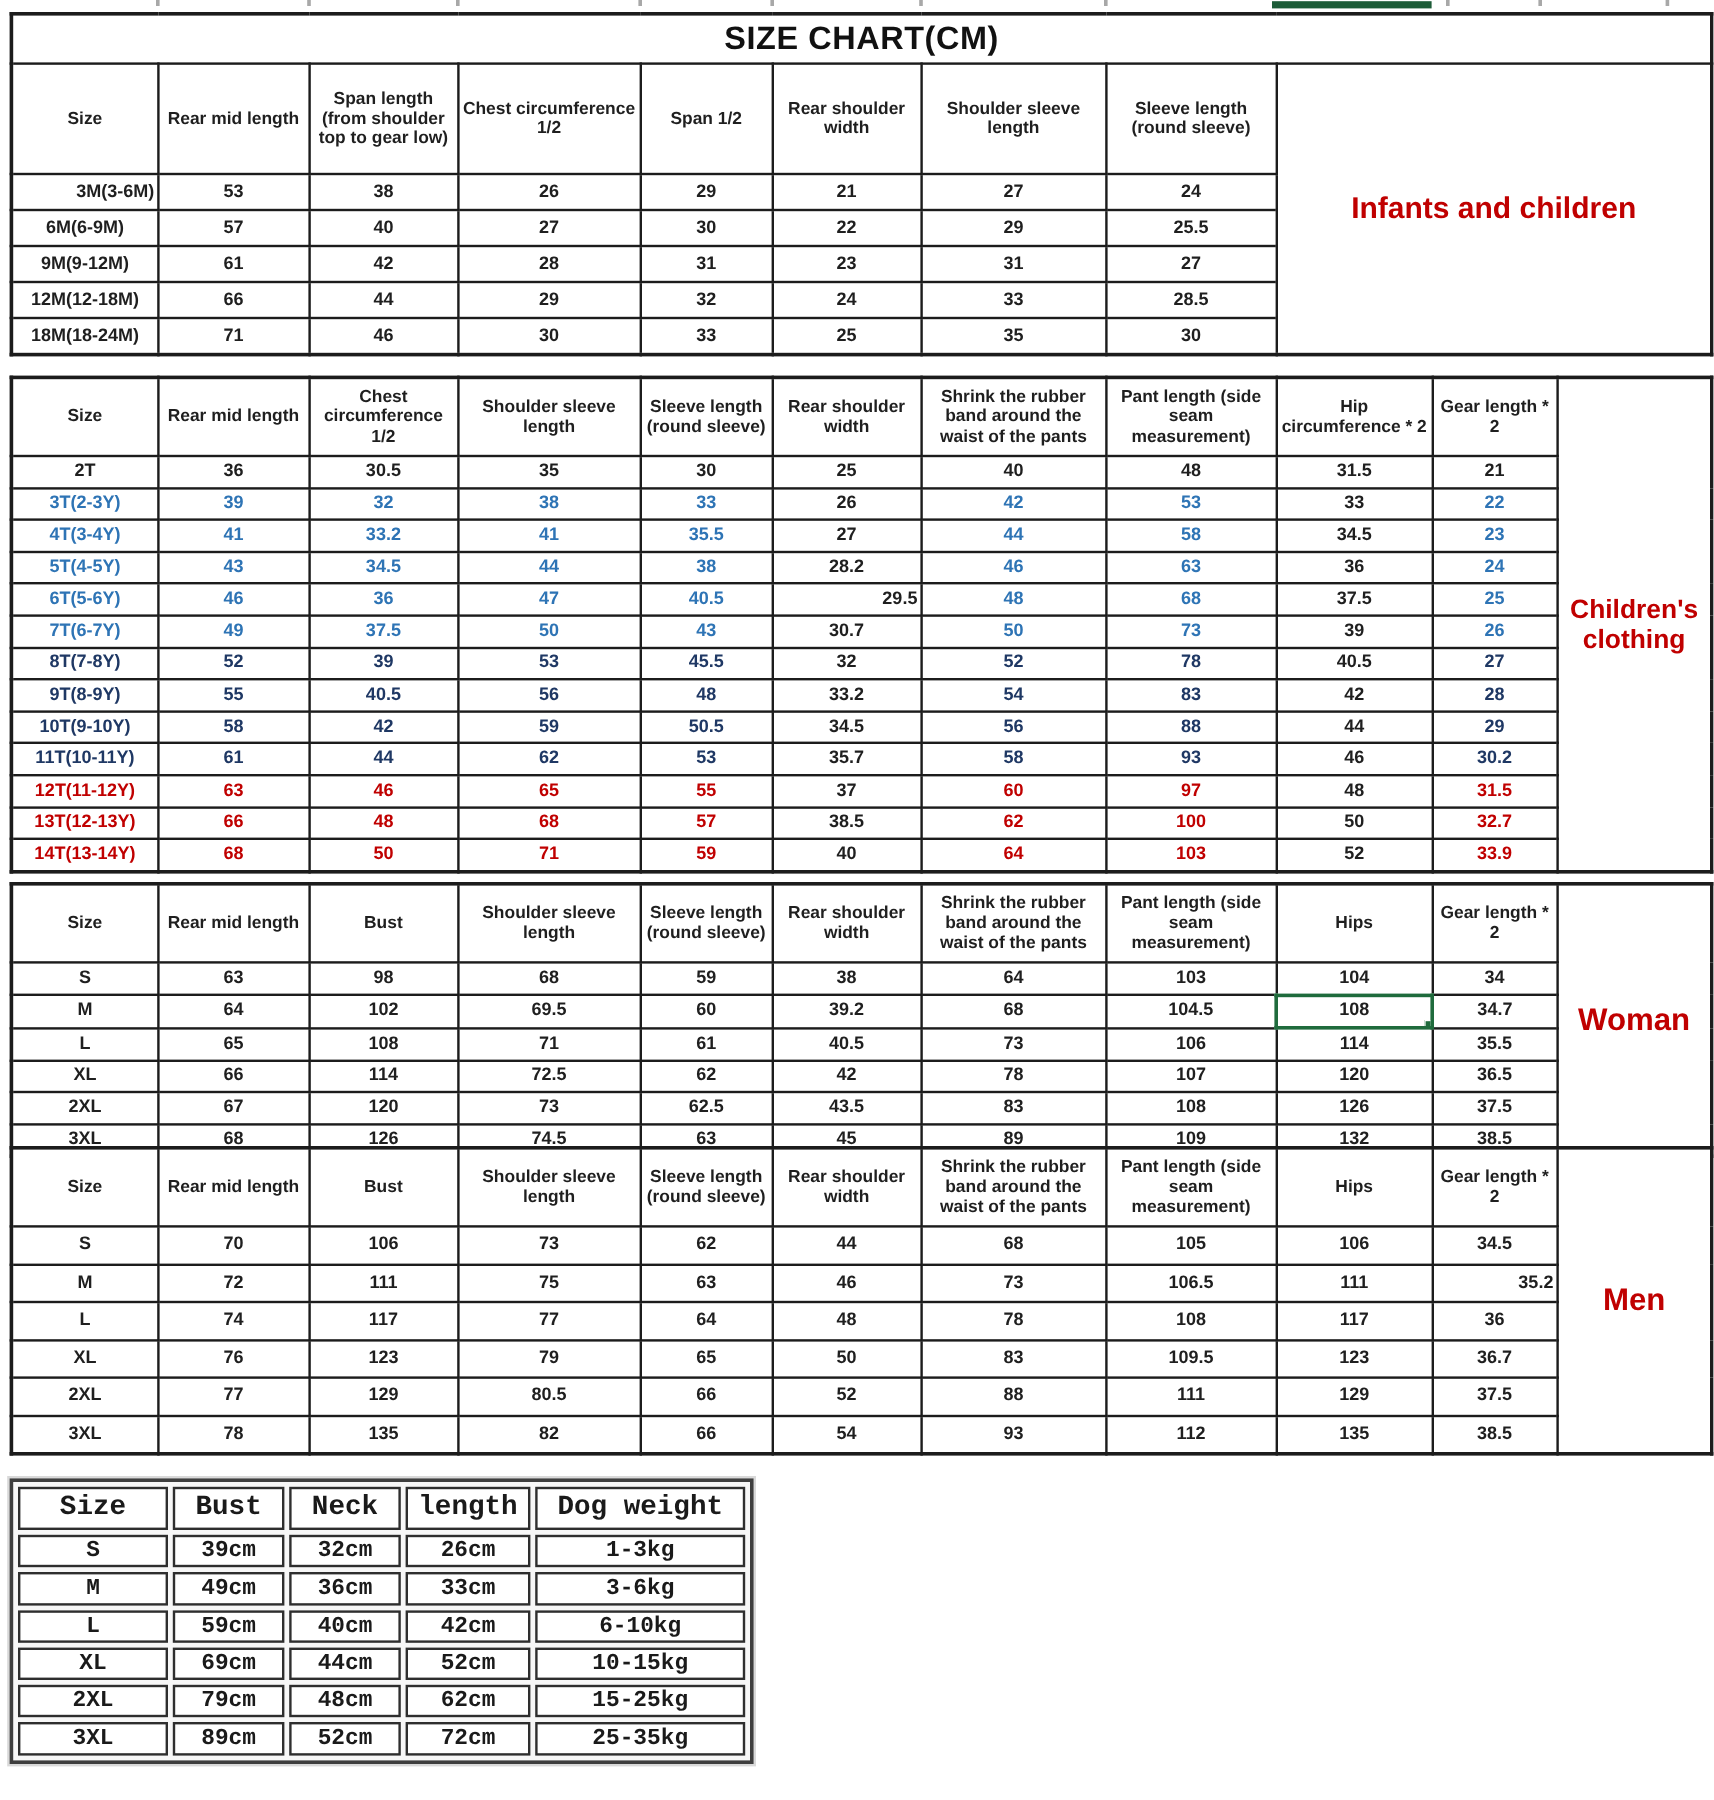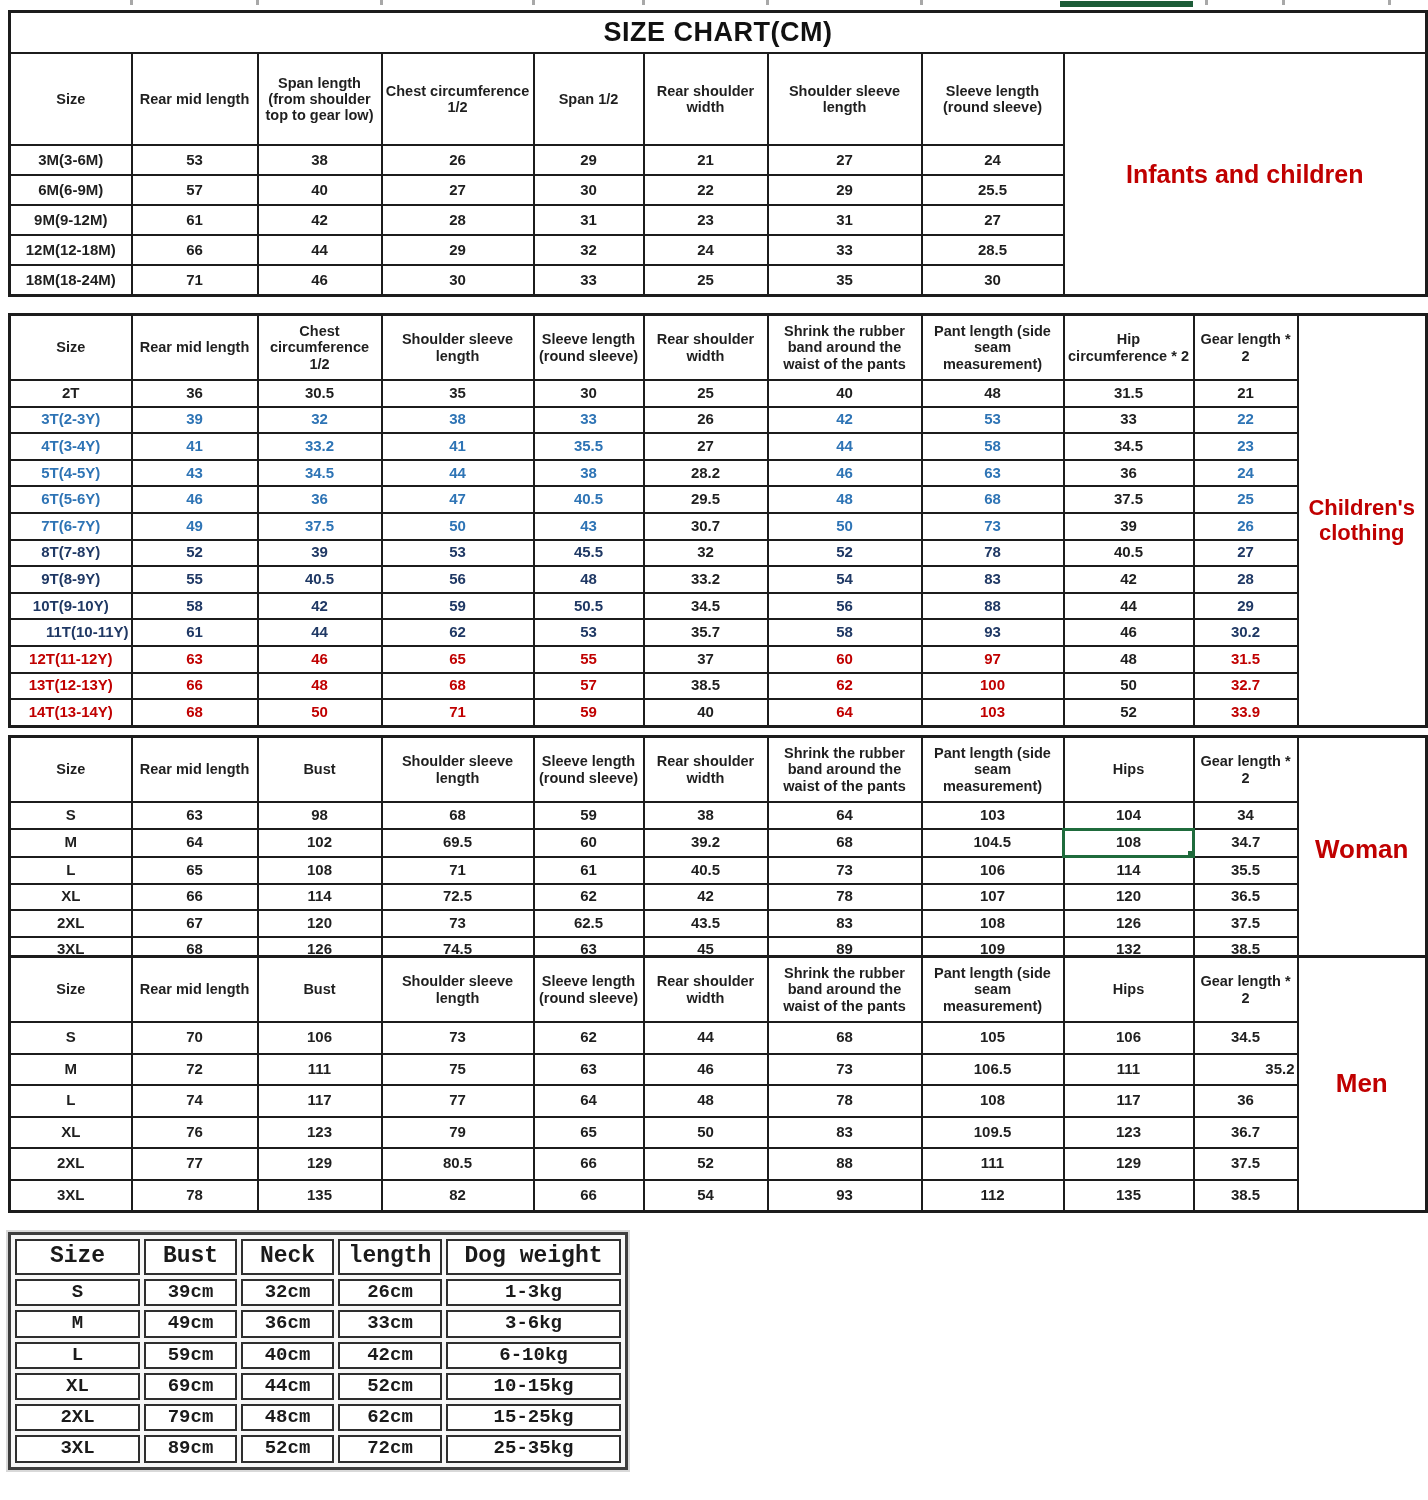--- a/index.html
+++ b/index.html
@@ -85,21 +85,21 @@
           <th style="height: 88px;">Rear mid length</th>
           <th style="height: 88px;">Span length (from shoulder top to gear low)</th>
           <th style="height: 88px;">Chest circumference 1/2</th>
           <th style="height: 88px;">Span 1/2</th>
           <th style="height: 88px;">Rear shoulder width</th>
           <th style="height: 88px;">Shoulder sleeve length</th>
           <th style="height: 88px;">Sleeve length (round sleeve)</th>
           <td rowspan="6" class="side" style="font-size: 25px;">Infants and children</td>
         </tr>
         <tr>
-          <td class="c-black" style="height: 26px;">3M(3-6M)</td>
+          <td class="c-black" style="height: 26px; text-align: right;">3M(3-6M)</td>
           <td class="c-black" style="height: 26px;">53</td>
           <td class="c-black" style="height: 26px;">38</td>
           <td class="c-black" style="height: 26px;">26</td>
           <td class="c-black" style="height: 26px;">29</td>
           <td class="c-black" style="height: 26px;">21</td>
           <td class="c-black" style="height: 26px;">27</td>
           <td class="c-black" style="height: 26px;">24</td>
         </tr>
         <tr>
           <td class="c-black" style="height: 26px;">6M(6-9M)</td>
@@ -220,21 +220,21 @@
           <td class="c-blue" style="height: 22.6px;">63</td>
           <td class="c-black" style="height: 22.6px;">36</td>
           <td class="c-blue" style="height: 22.6px;">24</td>
         </tr>
         <tr>
           <td class="c-blue" style="height: 22.6px;">6T(5-6Y)</td>
           <td class="c-blue" style="height: 22.6px;">46</td>
           <td class="c-blue" style="height: 22.6px;">36</td>
           <td class="c-blue" style="height: 22.6px;">47</td>
           <td class="c-blue" style="height: 22.6px;">40.5</td>
-          <td class="c-black" style="height: 22.6px;">29.5</td>
+          <td class="c-black" style="height: 22.6px; text-align: right;">29.5</td>
           <td class="c-blue" style="height: 22.6px;">48</td>
           <td class="c-blue" style="height: 22.6px;">68</td>
           <td class="c-black" style="height: 22.6px;">37.5</td>
           <td class="c-blue" style="height: 22.6px;">25</td>
         </tr>
         <tr>
           <td class="c-blue" style="height: 22.6px;">7T(6-7Y)</td>
           <td class="c-blue" style="height: 22.6px;">49</td>
           <td class="c-blue" style="height: 22.6px;">37.5</td>
           <td class="c-blue" style="height: 22.6px;">50</td>
@@ -275,21 +275,21 @@
           <td class="c-navy" style="height: 22.6px;">42</td>
           <td class="c-navy" style="height: 22.6px;">59</td>
           <td class="c-navy" style="height: 22.6px;">50.5</td>
           <td class="c-black" style="height: 22.6px;">34.5</td>
           <td class="c-navy" style="height: 22.6px;">56</td>
           <td class="c-navy" style="height: 22.6px;">88</td>
           <td class="c-black" style="height: 22.6px;">44</td>
           <td class="c-navy" style="height: 22.6px;">29</td>
         </tr>
         <tr>
-          <td class="c-navy" style="height: 22.6px; text-align: right;">11T(10-11Y)</td>
+          <td class="c-navy" style="height: 22.6px;">11T(10-11Y)</td>
           <td class="c-navy" style="height: 22.6px;">61</td>
           <td class="c-navy" style="height: 22.6px;">44</td>
           <td class="c-navy" style="height: 22.6px;">62</td>
           <td class="c-navy" style="height: 22.6px;">53</td>
           <td class="c-black" style="height: 22.6px;">35.7</td>
           <td class="c-navy" style="height: 22.6px;">58</td>
           <td class="c-navy" style="height: 22.6px;">93</td>
           <td class="c-black" style="height: 22.6px;">46</td>
           <td class="c-navy" style="height: 22.6px;">30.2</td>
         </tr>

